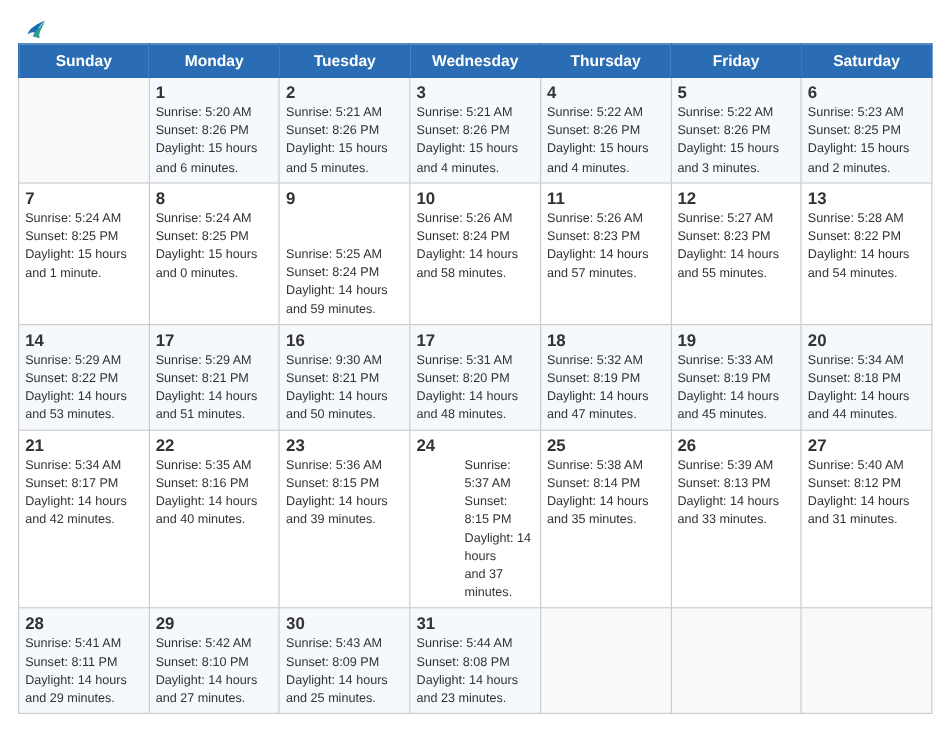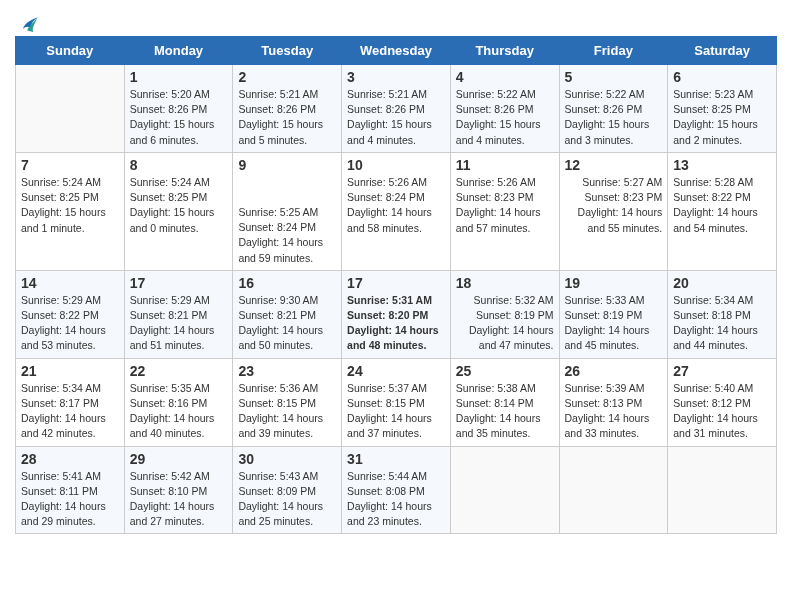--- a/index.html
+++ b/index.html
@@ -204,21 +204,21 @@
         </td>
         <td>
           <span class="day-number">11</span>
           <div class="cell-info" style="white-space: pre-line;">Sunrise: 5:26 AM
 Sunset: 8:23 PM
 Daylight: 14 hours
 and 57 minutes.</div>
         </td>
         <td>
           <span class="day-number">12</span>
-          <div class="cell-info" style="white-space: pre-line; text-align: right;">Sunrise: 5:27 AM
+          <div class="cell-info" style="white-space: pre-line;">Sunrise: 5:27 AM
 Sunset: 8:23 PM
 Daylight: 14 hours
 and 55 minutes.</div>
         </td>
         <td>
           <span class="day-number">13</span>
           <div class="cell-info" style="white-space: pre-line;">Sunrise: 5:28 AM
 Sunset: 8:22 PM
 Daylight: 14 hours
 and 54 minutes.</div>
@@ -241,28 +241,28 @@
         </td>
         <td>
           <span class="day-number">16</span>
           <div class="cell-info" style="white-space: pre-line;">Sunrise: 9:30 AM
 Sunset: 8:21 PM
 Daylight: 14 hours
 and 50 minutes.</div>
         </td>
         <td>
           <span class="day-number">17</span>
-          <div class="cell-info" style="white-space: pre-line; font-weight: bold;">Sunrise: 5:31 AM
+          <div class="cell-info" style="white-space: pre-line;">Sunrise: 5:31 AM
 Sunset: 8:20 PM
 Daylight: 14 hours
 and 48 minutes.</div>
         </td>
         <td>
           <span class="day-number">18</span>
-          <div class="cell-info" style="white-space: pre-line; text-align: right;">Sunrise: 5:32 AM
+          <div class="cell-info" style="white-space: pre-line;">Sunrise: 5:32 AM
 Sunset: 8:19 PM
 Daylight: 14 hours
 and 47 minutes.</div>
         </td>
         <td>
           <span class="day-number">19</span>
           <div class="cell-info" style="white-space: pre-line;">Sunrise: 5:33 AM
 Sunset: 8:19 PM
 Daylight: 14 hours
 and 45 minutes.</div>
@@ -292,21 +292,21 @@
         </td>
         <td>
           <span class="day-number">23</span>
           <div class="cell-info" style="white-space: pre-line;">Sunrise: 5:36 AM
 Sunset: 8:15 PM
 Daylight: 14 hours
 and 39 minutes.</div>
         </td>
         <td>
           <span class="day-number">24</span>
-          <div class="cell-info" style="white-space: pre-line;">Sunrise: 5:37 AM
+          <div class="cell-info" style="white-space: pre-line; margin-left: 40px;">Sunrise: 5:37 AM
 Sunset: 8:15 PM
 Daylight: 14 hours
 and 37 minutes.</div>
         </td>
         <td>
           <span class="day-number">25</span>
           <div class="cell-info" style="white-space: pre-line;">Sunrise: 5:38 AM
 Sunset: 8:14 PM
 Daylight: 14 hours
 and 35 minutes.</div>

